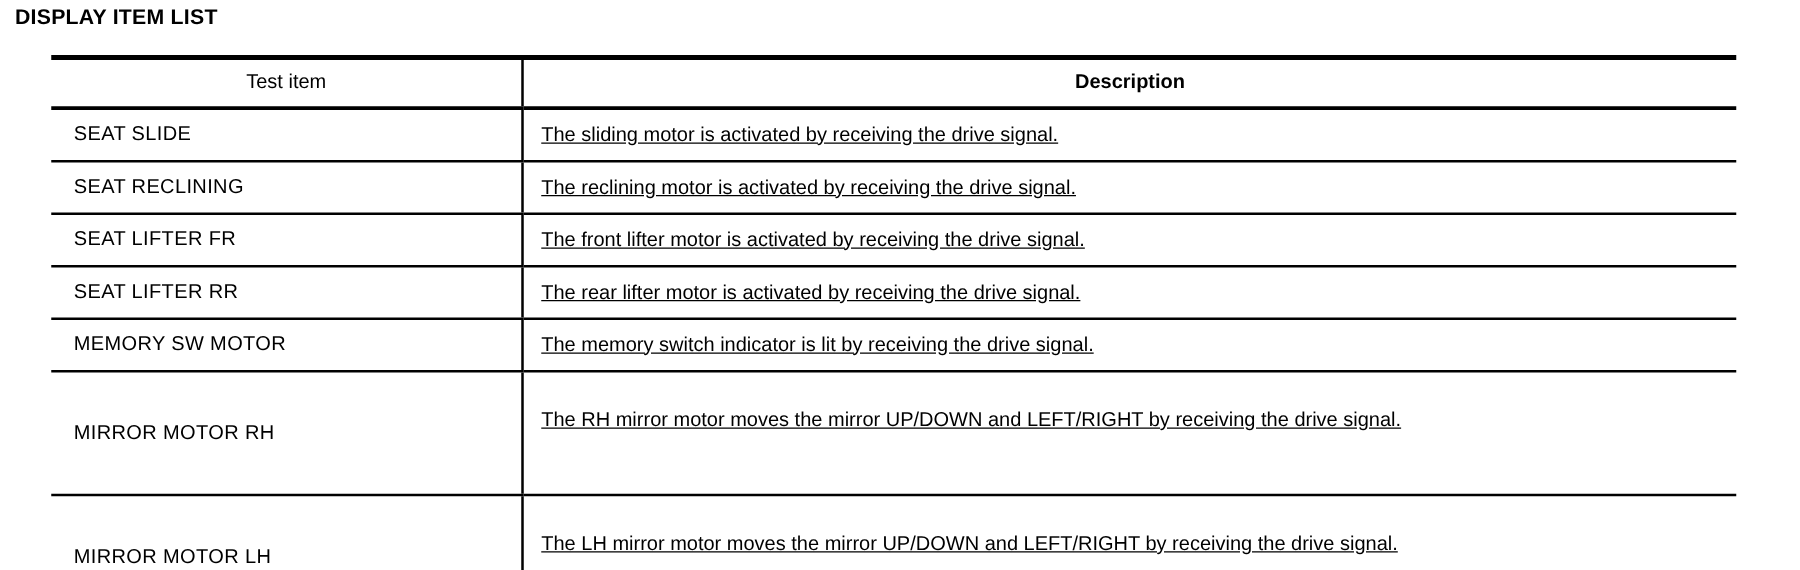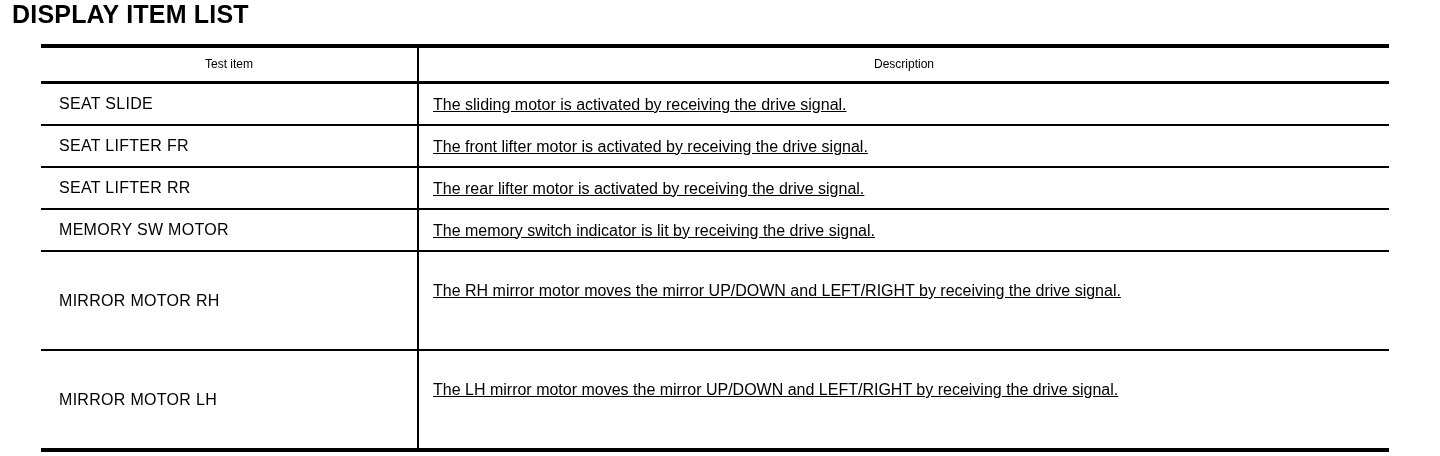--- a/index.html
+++ b/index.html
@@ -14,21 +14,21 @@
     color: #000000;
     overflow: hidden;
     position: relative;
   }
 
   
   .page-title {
     position: absolute;
     left: 12px;
     top: 2px;
-    font-size: 25px;
+    font-size: 17px;
     font-weight: bold;
     letter-spacing: 0.2px;
     line-height: 24px;
     white-space: nowrap;
   }
 
   
   .table-wrap {
     position: absolute;
     left: 41px;
@@ -43,31 +43,32 @@
     border-top: 4px solid #000;
     border-bottom: 4px solid #000;
   }
 
   table.item-table col.col-test { width: 377px; }
   table.item-table col.col-desc { width: 971px; }
 
   
   thead th {
     font-weight: normal;
-    font-size: 12px;
+    font-size: 16px;
     text-align: center;
     padding: 9px 0 10px 0;
     border-bottom: 3px solid #000;
     vertical-align: middle;
   }
   thead th.th-test {
     
   }
   thead th.th-desc {
     border-left: 2px solid #000;
+    font-weight: bold;
   }
 
   
   tbody td {
     font-size: 16px;
     border-bottom: 2px solid #000;
     vertical-align: middle;
     padding: 0;
   }
   tbody tr:last-child td {
@@ -123,20 +124,28 @@
     <tr class="row-1">
           <td class="cell-test">
             <span class="test-text">SEAT  SLIDE</span>
           </td>
           <td class="cell-desc">
             <span class="desc-text">The sliding motor is activated by receiving the drive signal.</span>
           </td>
         </tr>
         <tr class="row-1">
           <td class="cell-test">
+            <span class="test-text">SEAT  RECLINING</span>
+          </td>
+          <td class="cell-desc">
+            <span class="desc-text">The reclining motor is activated by receiving the drive signal.</span>
+          </td>
+        </tr>
+        <tr class="row-1">
+          <td class="cell-test">
             <span class="test-text">SEAT  LIFTER FR</span>
           </td>
           <td class="cell-desc">
             <span class="desc-text">The front lifter motor is activated by receiving the drive signal.</span>
           </td>
         </tr>
         <tr class="row-1">
           <td class="cell-test">
             <span class="test-text">SEAT  LIFTER RR</span>
           </td>

